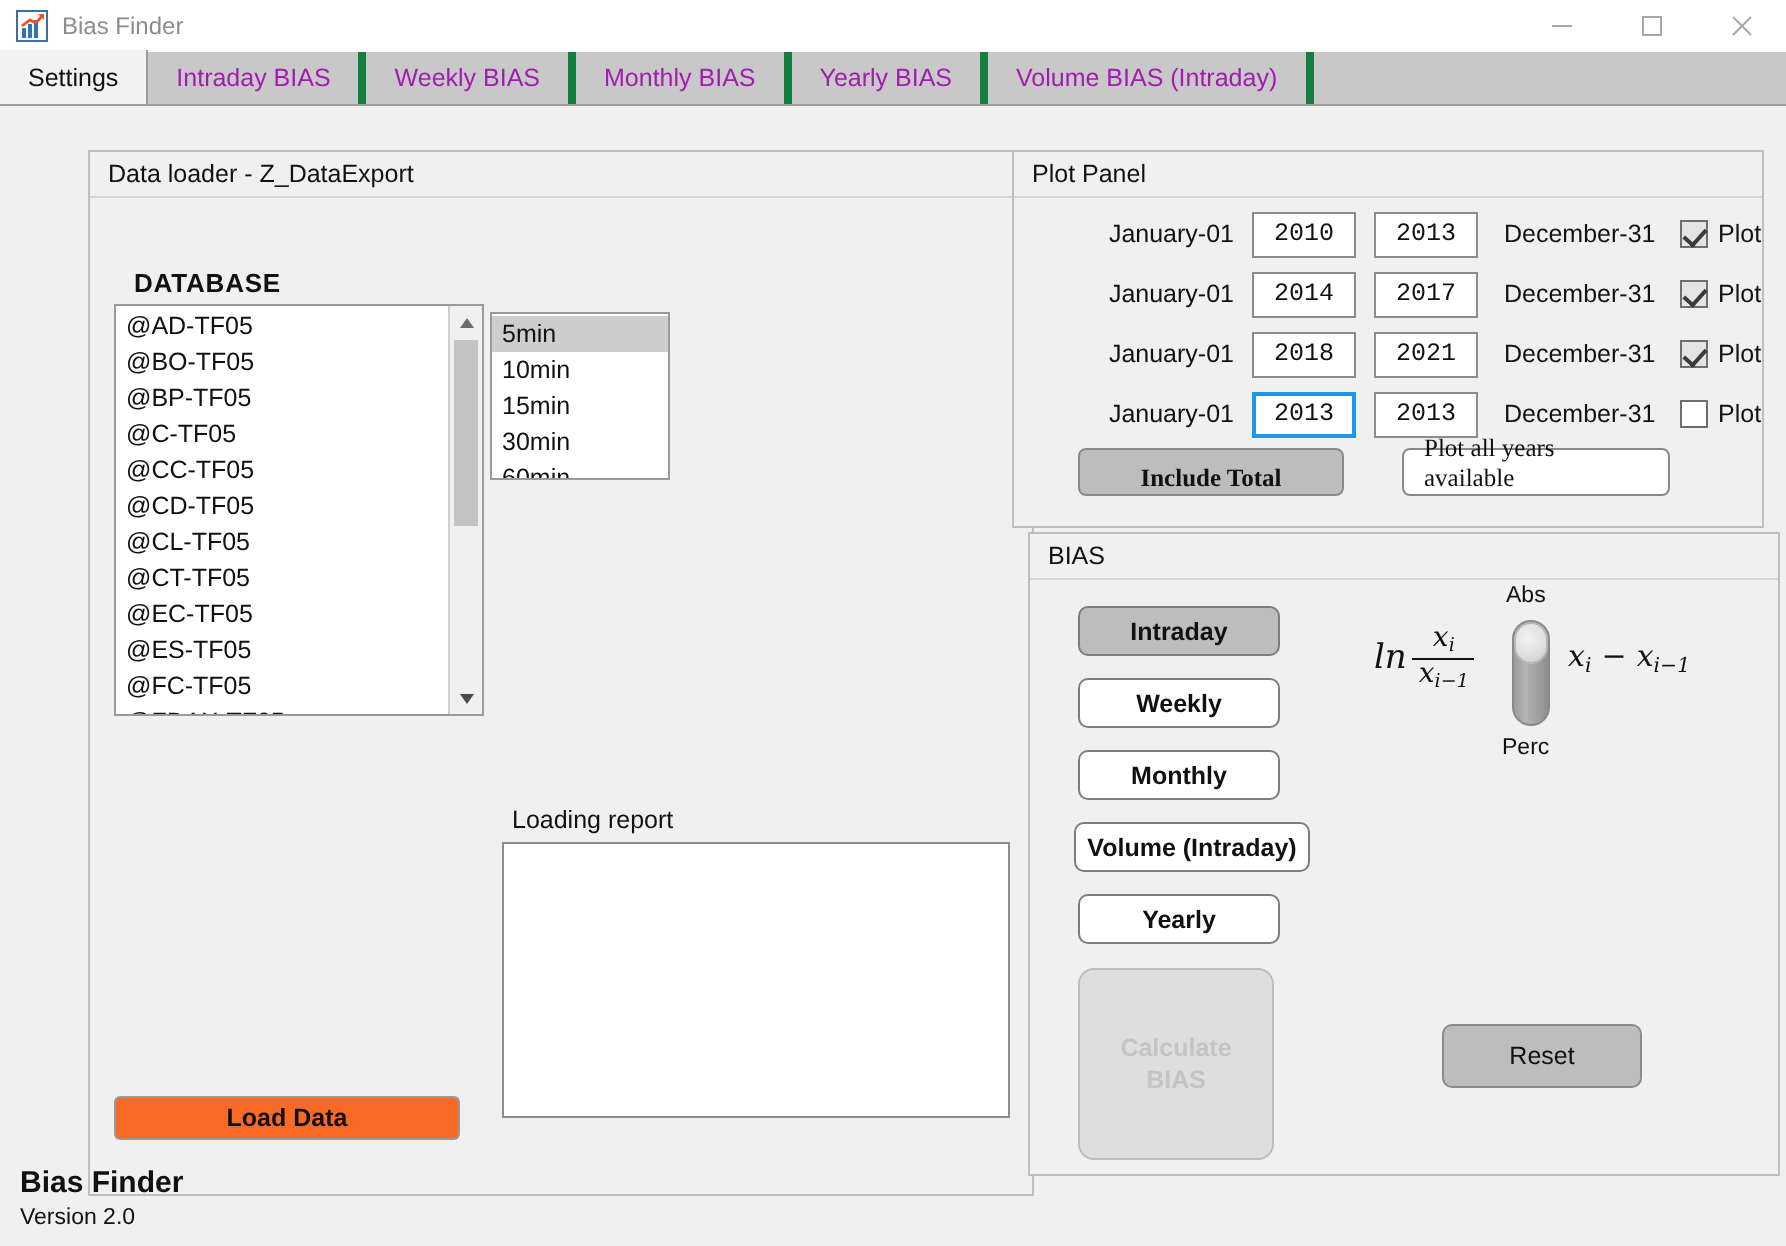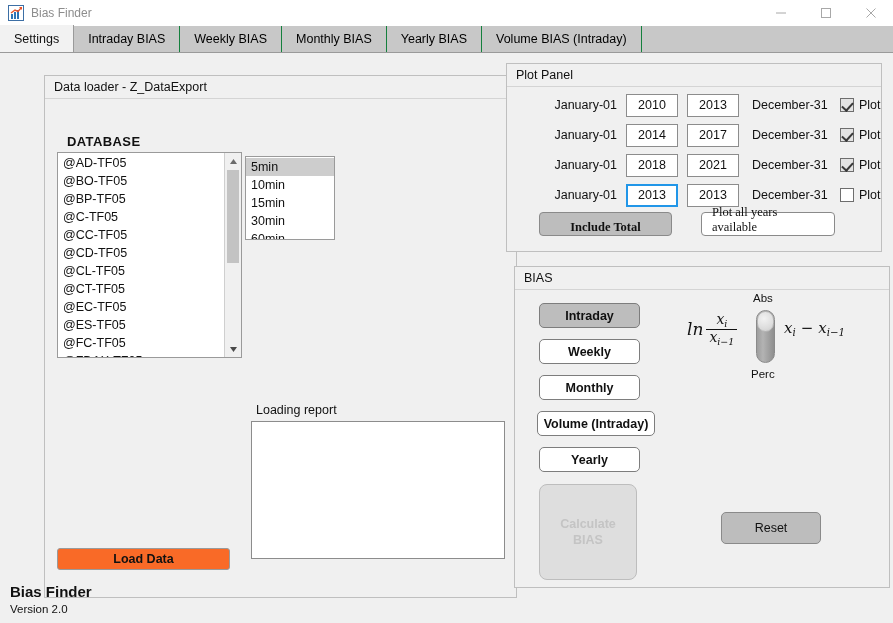--- a/index.html
+++ b/index.html
@@ -51,23 +51,23 @@
     background: #c8c8c8;
     display: flex;
     align-items: flex-end;
     border-bottom: 1px solid #9a9a9a;
   }
   .tab {
     height: 26px;
     padding: 0 14px;
     display: flex; align-items: center;
     font-size: 12.5px;
-    color: #000000;
+    color: #a21caf;
     background: #c8c8c8;
-    border-right: 1px solid #15803d;
+    border-right: 4px solid #15803d;
     white-space: nowrap;
   }
   .tab.first { border-left: none; }
   .tab.active {
     background: #f2f2f2;
     color: #111;
     border-right: 1px solid #9a9a9a;
     height: 27px;
   }
 
@@ -191,21 +191,21 @@
   }
   .textarea {
     position: absolute;
     left: 206px; top: 345px;
     width: 254px; height: 138px;
     background: #ffffff;
     border: 1px solid #8c8c8c;
   }
 
   
-  #plotpanel { left: 506px; top: 10px; width: 376px; height: 189px; }
+  #plotpanel { left: 506px; top: 22px; width: 376px; height: 189px; }
   .plot-rows { position: absolute; left: 0; top: 26px; width: 100%; }
   .plot-row {
     display: flex;
     align-items: center;
     height: 30px;
     padding-left: 24px;
   }
   .plot-row .datelbl {
     width: 86px;
     text-align: right;
@@ -214,21 +214,21 @@
   }
   .yearbox {
     width: 52px; height: 23px;
     margin-left: 9px;
     background: #ffffff;
     border: 1px solid #8c8c8c;
     font-size: 12.5px;
     color: #111;
     text-align: center;
     line-height: 21px;
-    font-family: Liberation Sans, sans-serif;
+    font-family: Liberation Mono, monospace;
   }
   .yearbox.focused { border: 2px solid #2196e8; line-height: 19px; }
   .plot-row .datelbl2 {
     margin-left: 13px;
     font-size: 12.5px;
     color: #111;
     width: 86px;
   }
   .cbwrap {
     display: flex; align-items: center;

